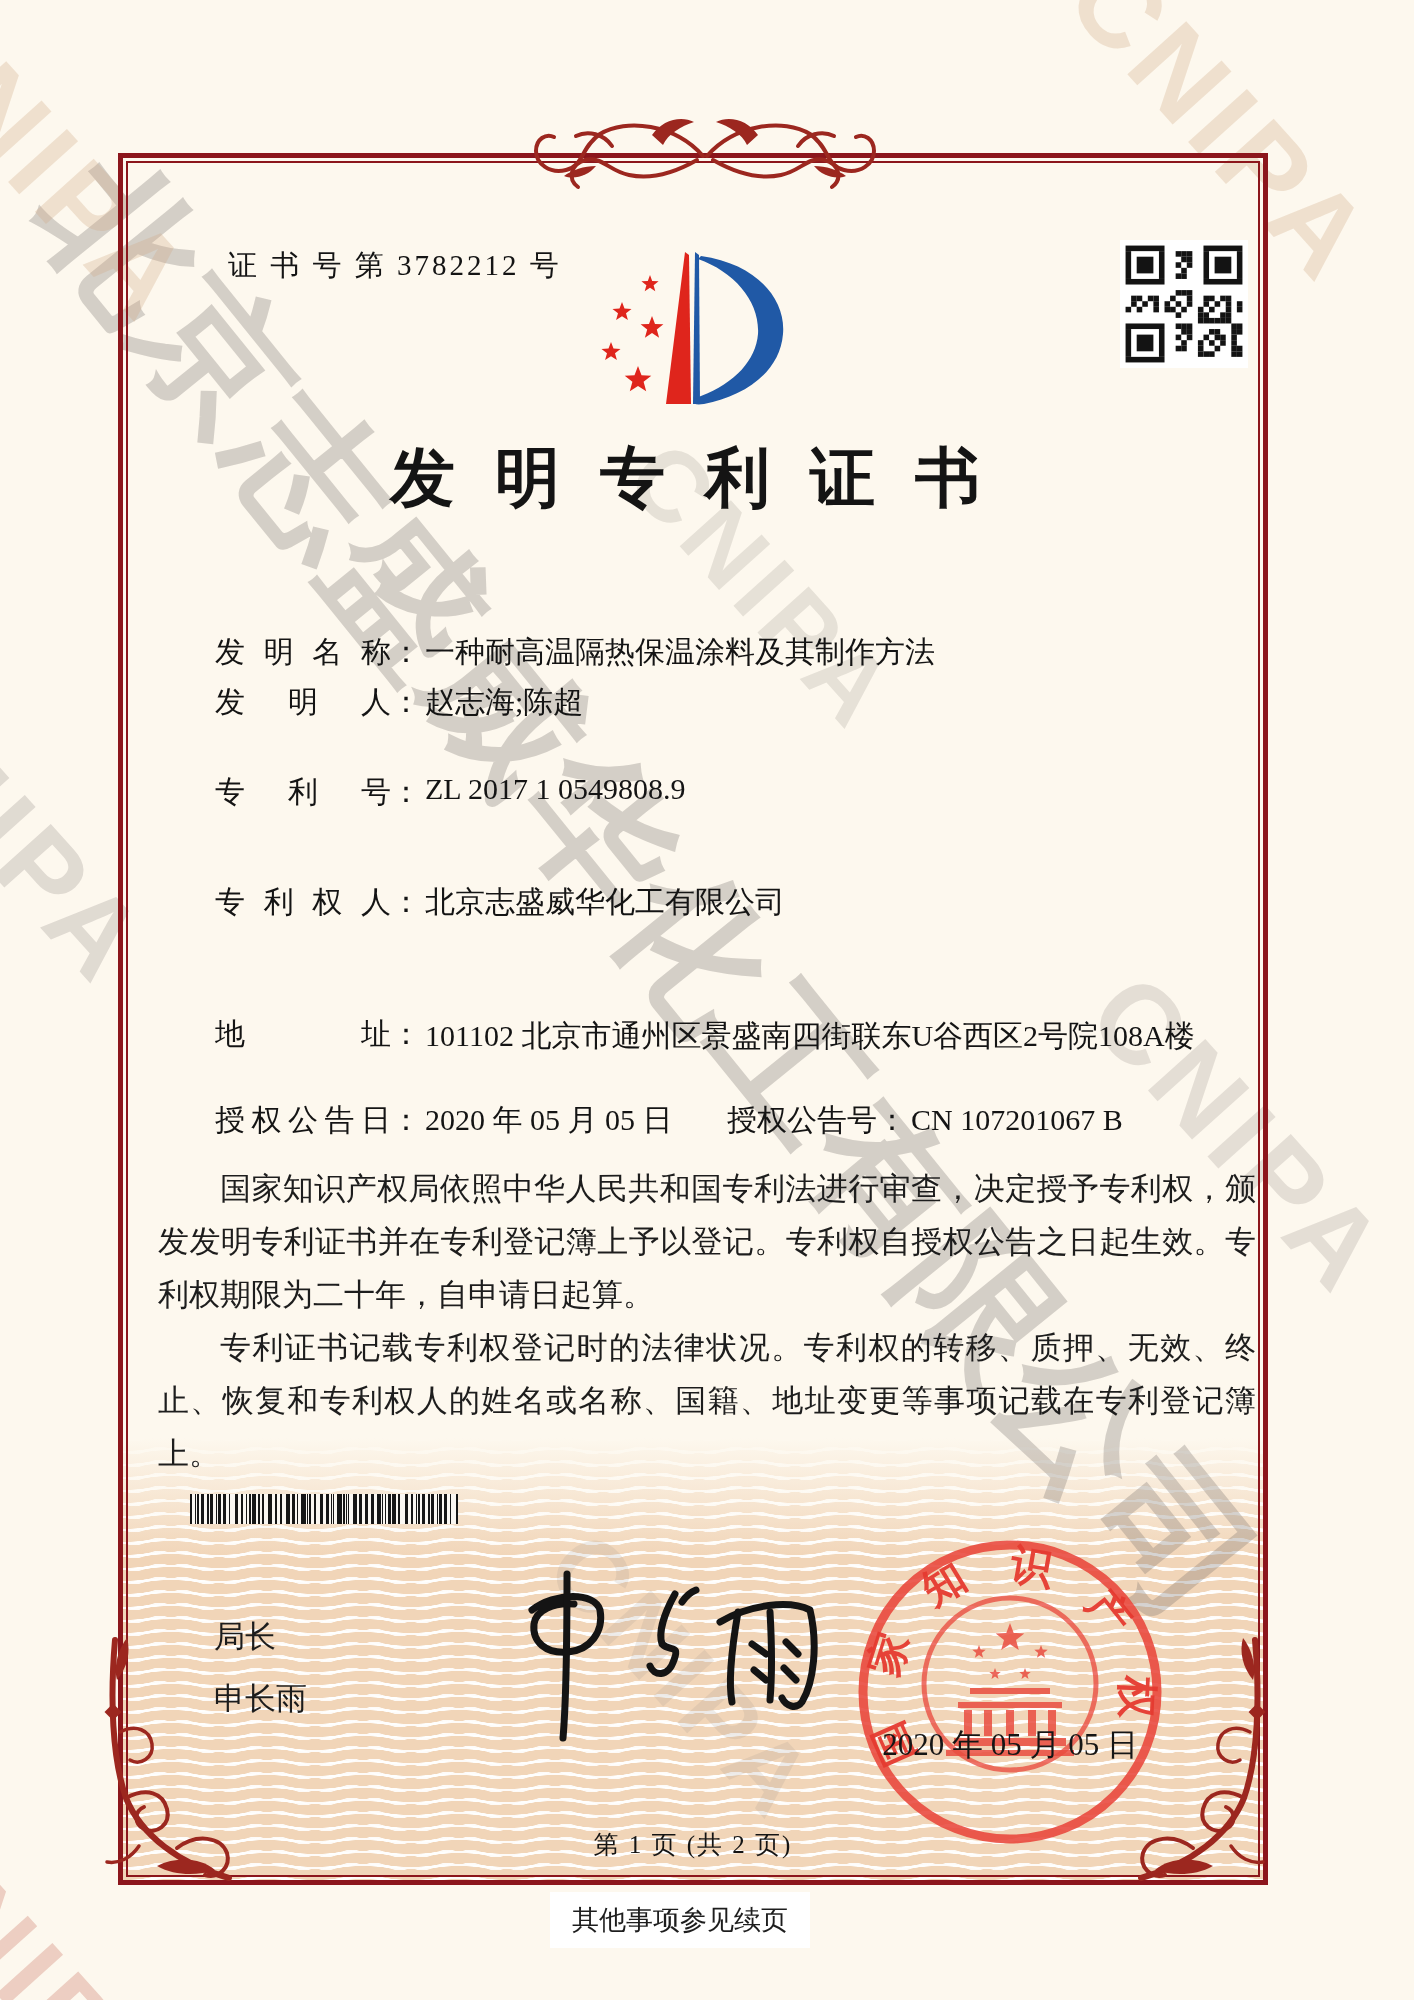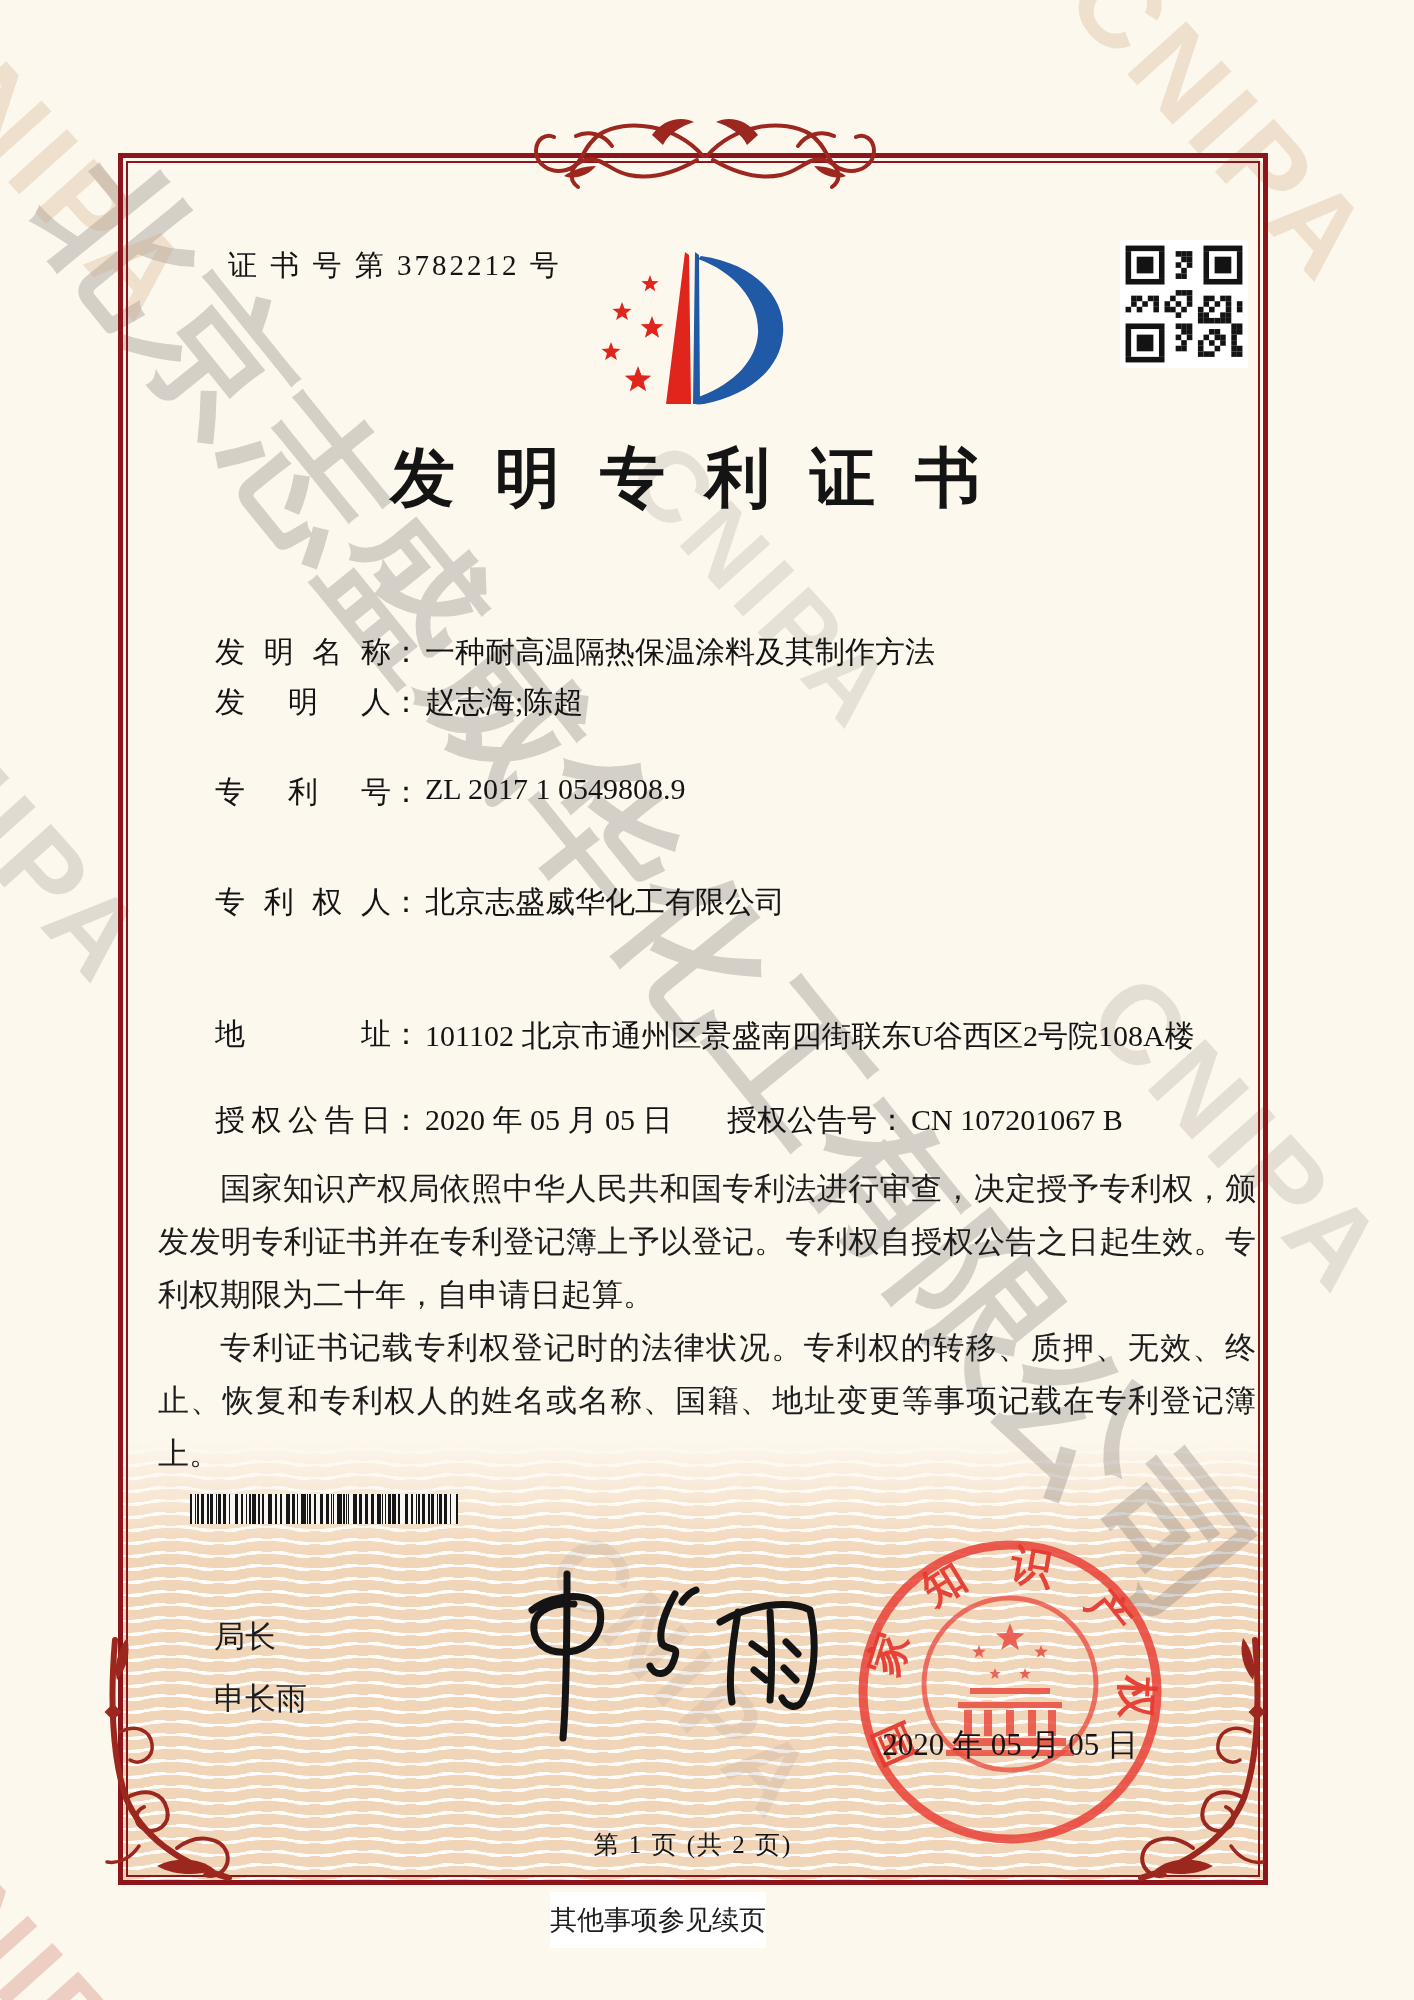--- a/index.html
+++ b/index.html
@@ -63,21 +63,21 @@
   .barcode{left:190px;top:1494px;width:268px;height:30px;background-color:#faf7f2;
     background-image:
       repeating-linear-gradient(90deg,#161616 0 2px,rgba(0,0,0,0) 2px 5px,#161616 5px 6px,rgba(0,0,0,0) 6px 11px,#161616 11px 14px,rgba(0,0,0,0) 14px 17px),
       repeating-linear-gradient(90deg,#161616 0 1px,rgba(0,0,0,0) 1px 7px,#161616 7px 9px,rgba(0,0,0,0) 9px 13px);}
   .signer{left:214px;font-size:31px;font-family:"Liberation Sans","DejaVu Sans",sans-serif;color:#1c1c1c;}
   .st{top:1616px;} .sn{top:1678px;}
   .sig{left:470px;top:1552px;z-index:5;}
   .seal{left:852px;top:1534px;z-index:6;}
   .seal-date{left:848px;top:1724px;width:324px;text-align:center;font-size:31px;z-index:7;color:#151515;}
   .pfooter{left:118px;top:1828px;width:1150px;text-align:center;font-size:25px;letter-spacing:2px;}
-  .note{left:550px;top:1892px;width:216px;height:56px;line-height:56px;text-align:center;
+  .note{left:550px;top:1892px;width:260px;height:56px;line-height:56px;text-align:center;
         background:#ffffff;font-size:27px;color:#1d1d1d;z-index:5;}
 </style>
 </head>
 <body>
 
 <div class="page">
 
   <span class="wm wm-co">北京志盛威华化工有限公司</span>
   <span class="wm cnipa c1">CNIPA</span>
   <span class="wm cnipa c2">CNIPA</span>

